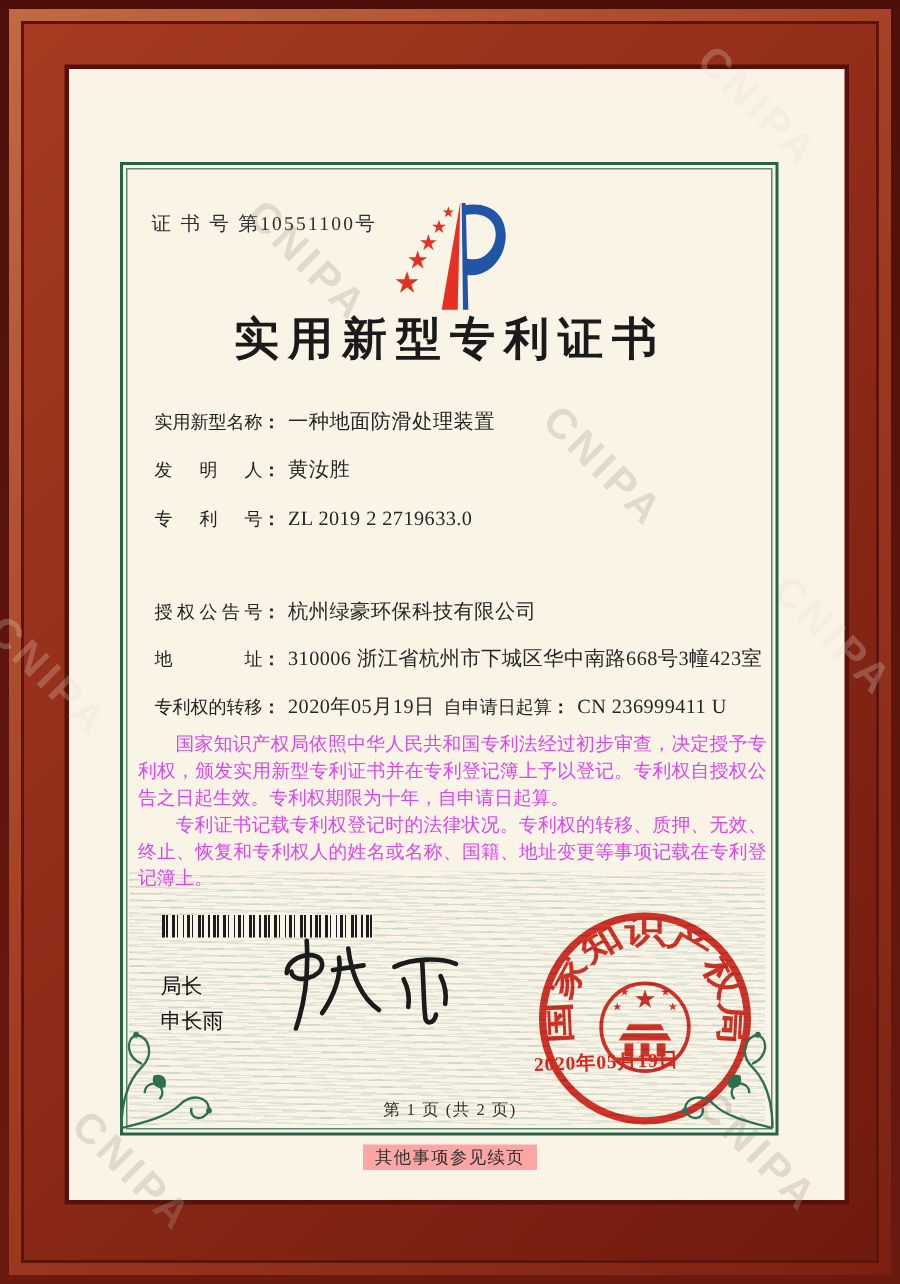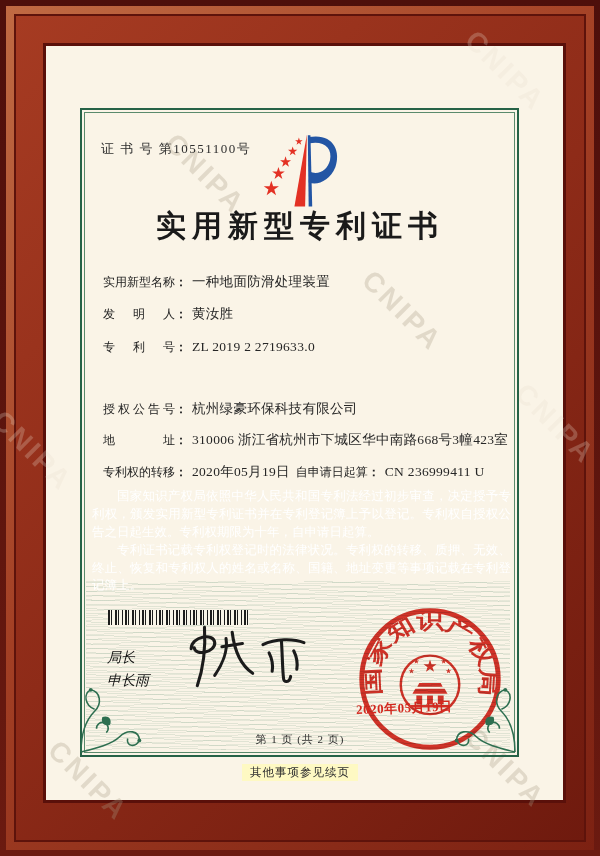--- a/index.html
+++ b/index.html
@@ -30,36 +30,36 @@
   #logo{position:absolute;left:243px;top:130px;}
   #title{position:absolute;left:0;top:206px;width:100%;text-align:center;
       font-size:30px;font-weight:bold;letter-spacing:6px;color:#1a1a1a;}
   .frow{position:absolute;left:103px;width:412px;white-space:nowrap;color:#2d2d2d;}
   .flabel{display:inline-block;width:72px;font-size:12px;font-weight:400;
       text-align:justify;text-align-last:justify;vertical-align:baseline;color:#222;}
   .fcolon{font-size:12px;font-weight:600;margin-right:5px;color:#222;}
   .fvalue{font-size:13.5px;letter-spacing:.3px;color:#262626;text-align:right;}
   .fpair2{margin-left:6px;}
   #body-text{position:absolute;left:92px;top:488px;width:419px;font-size:12.5px;
-      line-height:1.43;color:#ffffff;text-align:justify;}
+      line-height:1.43;color:#d946ef;text-align:justify;}
   #body-text p{margin:0;text-indent:2em;}
   #barcode{position:absolute;left:108px;top:610px;width:141px;height:15px;
       background:repeating-linear-gradient(90deg,#1c1c1c 0 2px,#f8f4e8 2px 3px,#1c1c1c 3px 4px,
       #f8f4e8 4px 7px,#1c1c1c 7px 9px,#f8f4e8 9px 10px,#1c1c1c 10px 11px,#f8f4e8 11px 14px,
       #1c1c1c 14px 15px,#f8f4e8 15px 17px);}
   #signer{position:absolute;left:107px;top:646px;font-size:14px;line-height:23px;color:#111;
-      font-family:"Liberation Sans","DejaVu Sans",sans-serif;font-style:italic;}
+      font-family:"Liberation Sans","DejaVu Sans",sans-serif;}
   #signature{position:absolute;left:168px;top:620px;}
   #seal{position:absolute;left:352px;top:601px;opacity:.94;mix-blend-mode:multiply;}
   #seal-date{position:absolute;left:356px;top:699px;width:110px;font-size:13px;font-weight:600;
       color:var(--seal-red,#d3281e);transform:rotate(-2deg);letter-spacing:.5px;white-space:nowrap;}
   #page-info{position:absolute;left:0;top:732px;width:100%;text-align:center;
       font-size:11px;letter-spacing:1px;color:#2f2f2f;}
   #footer-note{position:absolute;left:0;top:762px;width:100%;text-align:center;}
-  #footer-note span{display:inline-block;background:#fef9c3;padding:1px 8px;
+  #footer-note span{display:inline-block;background:#fca5a5;padding:1px 8px;
       font-size:11.5px;letter-spacing:1px;color:#2f2f2f;}
   .flourish{position:absolute;top:684px;width:78px;height:70px;}
   #flourish-left{left:77px;}
   #flourish-right{left:441px;transform:scaleX(-1);}
 </style>
 </head>
 <body>
 
 <div id="root">
 

